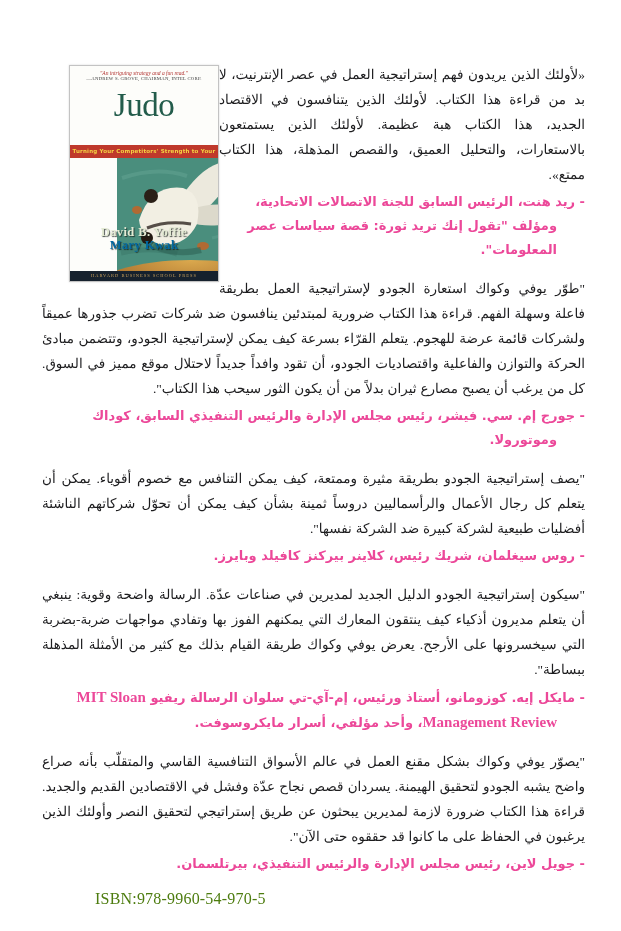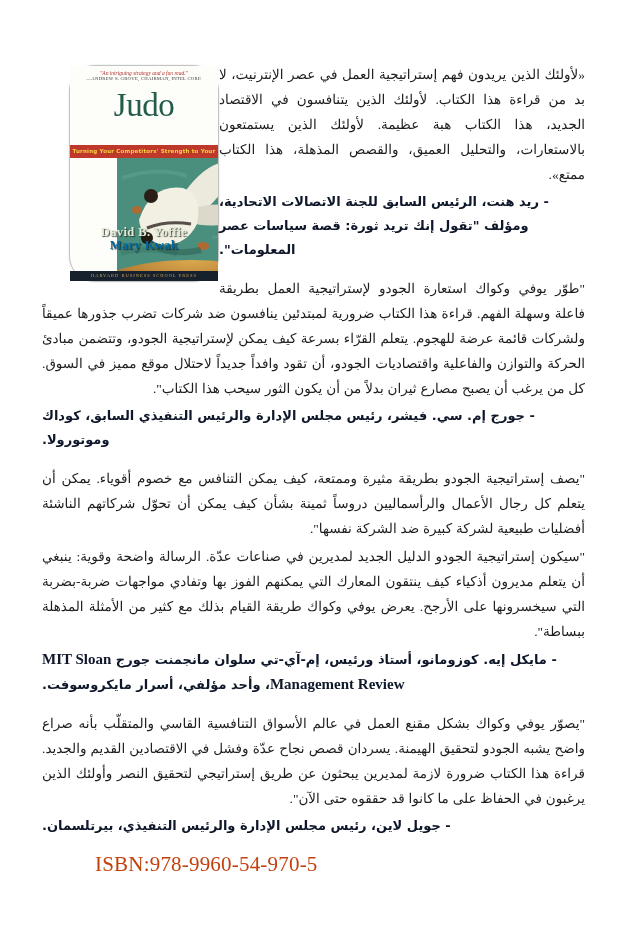--- a/index.html
+++ b/index.html
@@ -8,21 +8,21 @@
     box-sizing:border-box;padding:62px 36px 0 42px;direction:rtl;overflow:hidden;
     font-family:"DejaVu Sans",sans-serif;color:#1d1d1f;
   }
   
   .cover{
     float:left;width:150px;height:217px;margin:3px 0 12px 0;margin-left:0;
     margin-right:0; 
     border:1px solid #c3c3c3;box-sizing:border-box;direction:ltr;background:#fdfdfa;
     display:flex;flex-direction:column;box-shadow:0 0 2px rgba(0,0,0,.15);
   }
-  .cover{margin-left:27px;border-radius:26px;} 
+  .cover{margin-left:27px;} 
   .cover-top{height:23px;box-sizing:border-box;padding-top:4px;text-align:center;background:#fdfdfa;}
   .cover-quote{font-family:"Liberation Serif",serif;font-style:italic;font-size:5.5px;line-height:6px;color:#b23230;}
   .cover-quote-attr{font-family:"Liberation Serif",serif;font-size:4.8px;line-height:6px;color:#3c3c3c;letter-spacing:.2px;}
   .cover-title{height:57px;text-align:center;font-family:"Liberation Serif",serif;color:#235c4b;
     font-size:33px;line-height:26px;padding-top:3px;box-sizing:border-box;letter-spacing:-.5px;}
   .cover-band{height:13px;background:#bf392b;color:#f5d343;font-size:5.5px;line-height:13px;
     text-align:center;font-weight:bold;letter-spacing:.2px;}
   .cover-art{position:relative;height:114px;overflow:hidden;padding-left:47px;}
   .cover-art svg{display:block;}
   .cover-authors{position:absolute;left:0;right:0;top:68px;text-align:center;
@@ -30,29 +30,29 @@
     color:#e3ead3;text-shadow:1px 1px 1px rgba(20,30,25,.75);letter-spacing:.4px;}
   .cover-authors .a2{color:#0369a1;}
   .cover-publisher{height:10px;background:#16212d;color:#c9a05c;font-size:4.5px;line-height:10px;
     text-align:center;letter-spacing:1px;font-family:"Liberation Serif",serif;}
   
   .quote{
     margin:0 0 3px 0;font-size:13.5px;line-height:25px;text-align:justify;text-align-last:right;
     color:#1d1d1f;word-spacing:.5px;font-family:Liberation Serif, serif;
   }
   .attr{
-    margin:0 0 14px 0;font-size:13px;line-height:24px;font-weight:bold;color:#0f172a;
-    text-align:left;padding-right:28px;text-indent:-28px;
+    margin:0 0 14px 0;font-size:13px;line-height:24px;font-weight:bold;color:#ec4899;
+    text-align:right;padding-right:28px;text-indent:-28px;
   }
   .attr .latin{font-family:"Liberation Serif",serif;font-size:15px;font-weight:bold;}
   
   .footer{clear:both;direction:ltr;display:flex;justify-content:space-between;margin-top:8px;
     padding-left:53px;padding-right:2px;}
   .isbn-block{text-align:left;}
-  .isbn{font-family:"Liberation Serif",serif;font-size:21px;color:#c2410c;letter-spacing:.2px;margin-bottom:21px;}
+  .isbn{font-family:"Liberation Serif",serif;font-size:16px;color:#4d7c0f;letter-spacing:.2px;margin-bottom:21px;}
 </style>
 </head>
 <body>
 
 <div class="page">
 
   <div class="cover">
     <div class="cover-top">
       <div class="cover-quote">"An intriguing strategy and a fun read."</div>
       <div class="cover-quote-attr">—ANDREW S. GROVE, CHAIRMAN, INTEL CORP.</div>
@@ -99,23 +99,24 @@
     <div class="cover-publisher">HARVARD BUSINESS SCHOOL PRESS</div>
   </div>
 
   <p class="quote">«لأولئك الذين يريدون فهم إستراتيجية العمل في عصر الإنترنيت، لا بد من قراءة هذا الكتاب. لأولئك الذين يتنافسون في الاقتصاد الجديد، هذا الكتاب هبة عظيمة. لأولئك الذين يستمتعون بالاستعارات، والتحليل العميق، والقصص المذهلة، هذا الكتاب ممتع».</p>
   <p class="attr">- ريد هنت، الرئيس السابق للجنة الاتصالات الاتحادية، ومؤلف "تقول إنك تريد ثورة: قصة سياسات عصر المعلومات".</p>
 
   <p class="quote">"طوّر يوفي وكواك استعارة الجودو لإستراتيجية العمل بطريقة فاعلة وسهلة الفهم. قراءة هذا الكتاب ضرورية لمبتدئين ينافسون ضد شركات تضرب جذورها عميقاً ولشركات قائمة عرضة للهجوم. يتعلم القرّاء بسرعة كيف يمكن لإستراتيجية الجودو، وتتضمن مبادئ الحركة والتوازن والفاعلية واقتصاديات الجودو، أن تقود وافداً جديداً لاحتلال موقع مميز في السوق. كل من يرغب أن يصبح مصارع ثيران بدلاً من أن يكون الثور سيحب هذا الكتاب".</p>
   <p class="attr">- جورج إم. سي. فيشر، رئيس مجلس الإدارة والرئيس التنفيذي السابق، كوداك وموتورولا.</p>
 
   <p class="quote">"يصف إستراتيجية الجودو بطريقة مثيرة وممتعة، كيف يمكن التنافس مع خصوم أقوياء. يمكن أن يتعلم كل رجال الأعمال والرأسماليين دروساً ثمينة بشأن كيف يمكن أن تحوّل شركاتهم الناشئة أفضليات طبيعية لشركة كبيرة ضد الشركة نفسها".</p>
+  <p class="attr">- روس سيغلمان، شريك رئيس، كلاينر بيركنز كافيلد وبايرز.</p>
 
   <p class="quote">"سيكون إستراتيجية الجودو الدليل الجديد لمديرين في صناعات عدّة. الرسالة واضحة وقوية: ينبغي أن يتعلم مديرون أذكياء كيف ينتقون المعارك التي يمكنهم الفوز بها وتفادي مواجهات ضربة-بضربة التي سيخسرونها على الأرجح. يعرض يوفي وكواك طريقة القيام بذلك مع كثير من الأمثلة المذهلة ببساطة".</p>
-  <p class="attr"><span>- مايكل إيه. كوزومانو، أستاذ ورئيس، إم-آي-تي سلوان مانجمنت جورج </span><span class="latin">MIT Sloan Management Review</span><span>، وأحد مؤلفي، أسرار مايكروسوفت.</span></p>
+  <p class="attr"><span>- مايكل إيه. كوزومانو، أستاذ ورئيس، إم-آي-تي سلوان الرسالة ريفيو </span><span class="latin">MIT Sloan Management Review</span><span>، وأحد مؤلفي، أسرار مايكروسوفت.</span></p>
 
   <p class="quote">"يصوّر يوفي وكواك بشكل مقنع العمل في عالم الأسواق التنافسية القاسي والمتقلّب بأنه صراع واضح يشبه الجودو لتحقيق الهيمنة. يسردان قصص نجاح عدّة وفشل في الاقتصادين القديم والجديد. قراءة هذا الكتاب ضرورة لازمة لمديرين يبحثون عن طريق إستراتيجي لتحقيق النصر وأولئك الذين يرغبون في الحفاظ على ما كانوا قد حققوه حتى الآن".</p>
   <p class="attr">- جويل لاين، رئيس مجلس الإدارة والرئيس التنفيذي، بيرتلسمان.</p>
 
   <div class="footer">
     <div class="isbn-block">
       <div class="isbn">ISBN:978-9960-54-970-5</div>
 
     </div>
 

